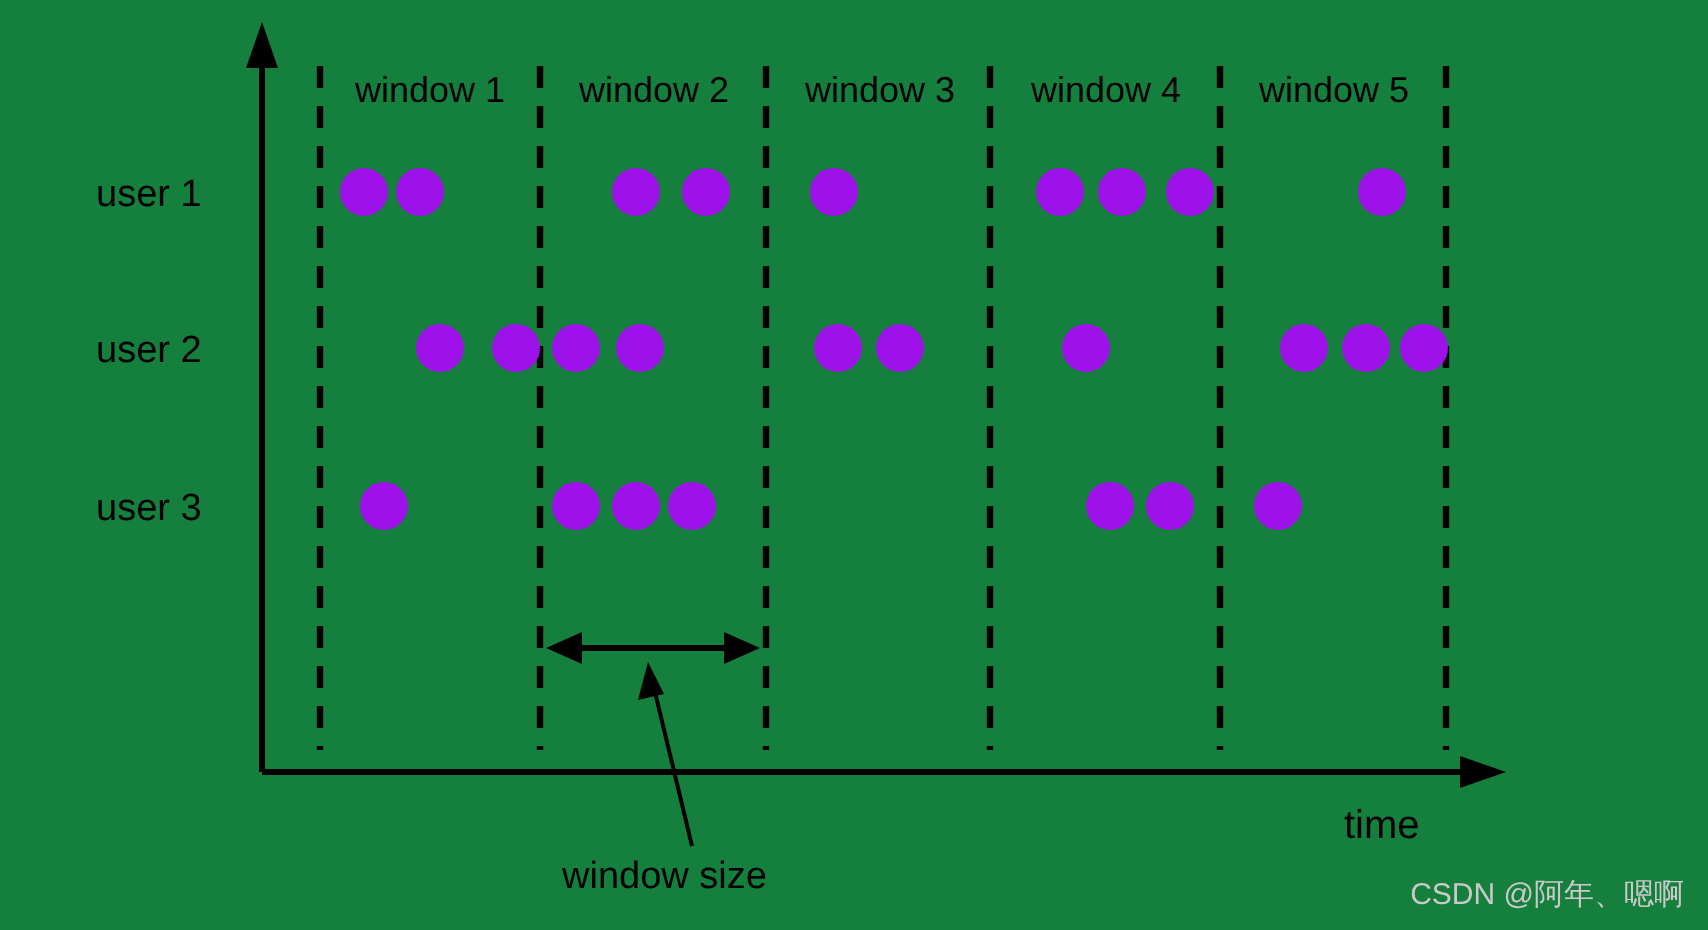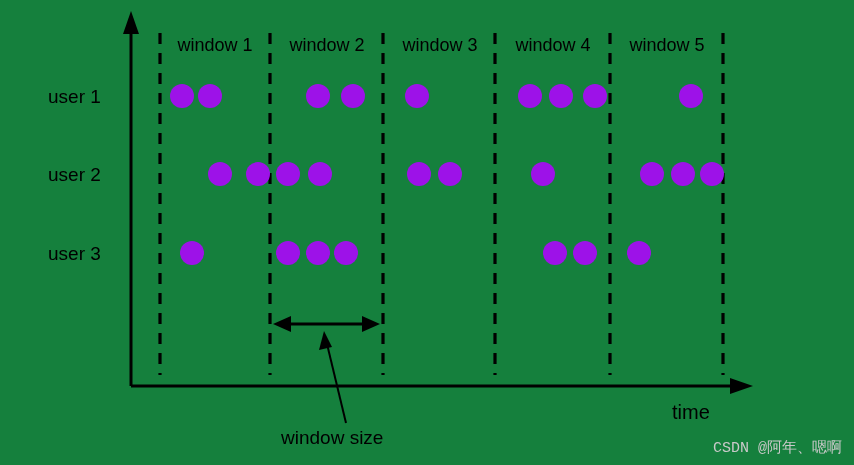--- a/index.html
+++ b/index.html
@@ -64,21 +64,21 @@
   }
   .annot-label {
     font-size: 19px;
   }
   .watermark {
     position: absolute;
     right: 12px;
     bottom: 8px;
     font-size: 15px;
     color: #c9c9c9;
-    font-family: Liberation Mono, monospace;
+    font-family: Liberation Sans, sans-serif;
     white-space: nowrap;
     user-select: none;
   }
 </style>
 </head>
 <body>
 
 <div id="canvas">
 
   <svg id="diagram-svg" width="854" height="465">

